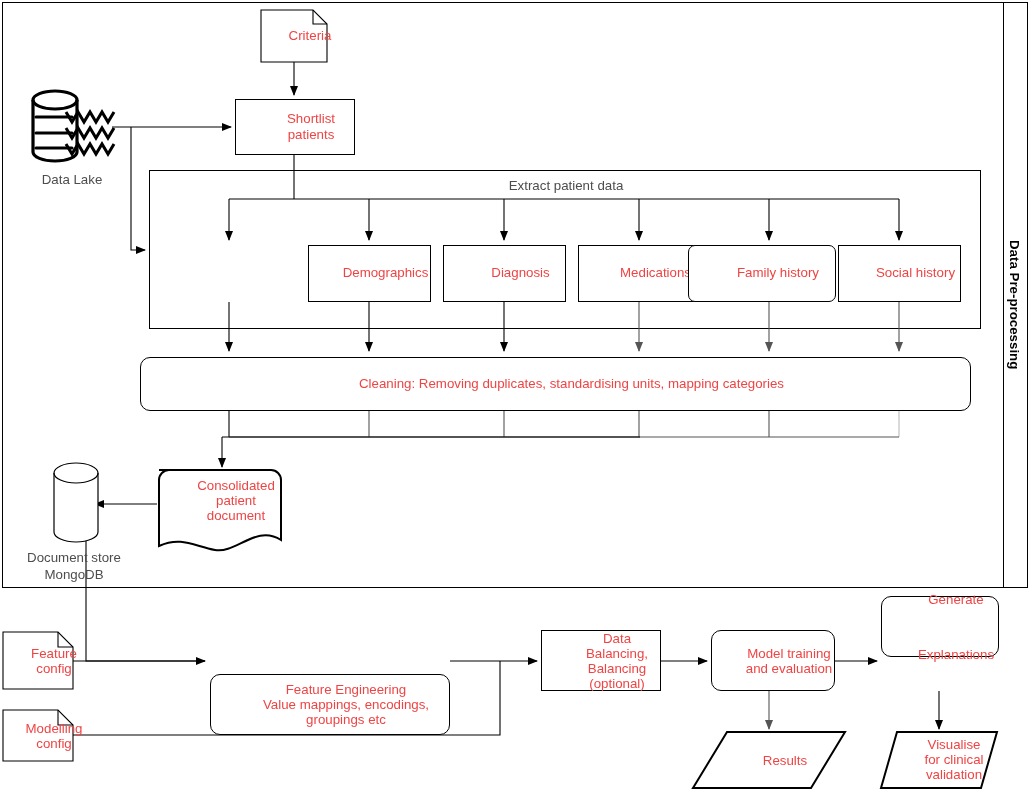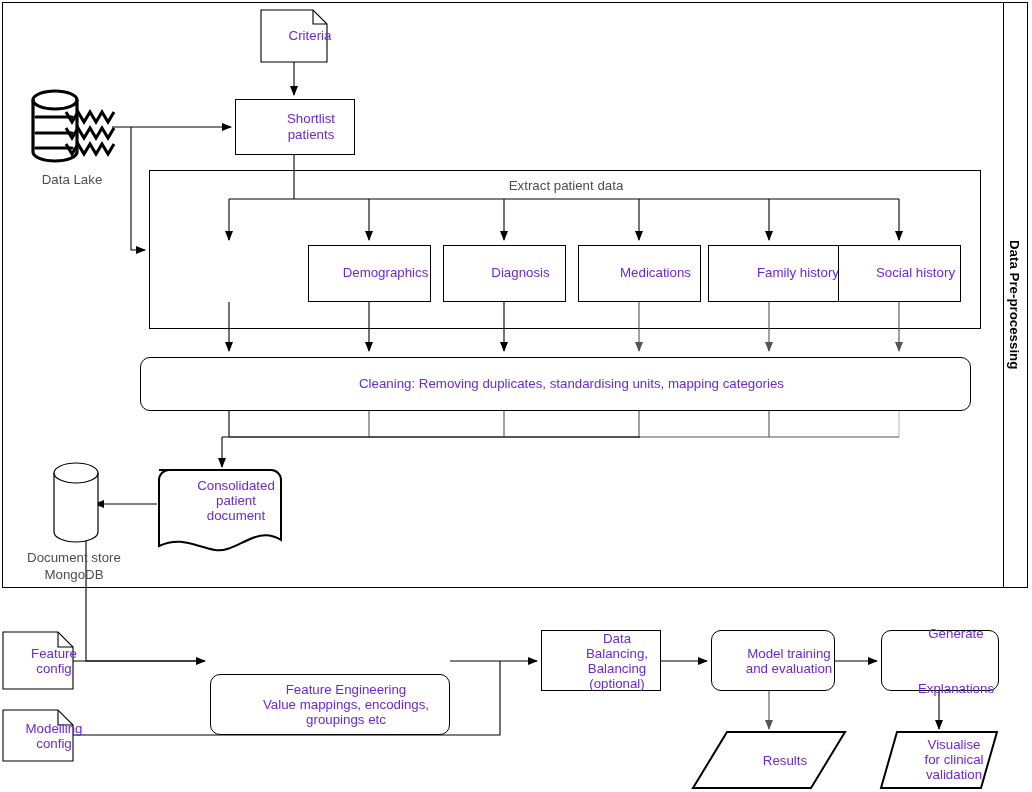--- a/index.html
+++ b/index.html
@@ -1,20 +1,20 @@
 <!DOCTYPE html>
 <html><head>
 <meta charset="utf-8">
 <title>Data Pre-processing Pipeline Diagram</title>
 <style>
   html,body{margin:0;padding:0;background:#ffffff;}
   body{font-family:"Liberation Sans","DejaVu Sans",sans-serif;}
   #canvas{position:relative;width:1032px;height:792px;background:#fff;overflow:hidden;}
   svg.layer{position:absolute;left:0;top:0;width:1032px;height:792px;pointer-events:none;}
-  .node{position:absolute;box-sizing:border-box;display:flex;align-items:center;justify-content:center;text-align:center;color:#6d28d9;padding-left:32px;}
+  .node{position:absolute;box-sizing:border-box;display:flex;align-items:center;justify-content:center;text-align:center;color:#ef4444;padding-left:32px;}
   .rect{border:1px solid #000;background:#fff;}
   .round{border:1px solid #000;background:#fff;border-radius:10px;}
   .lbl{position:absolute;color:#4d4d4d;text-align:center;}
   .containerbox{position:absolute;border:1px solid #000;background:transparent;box-sizing:border-box;}
   .outerbox{position:absolute;border:1px solid #000;background:transparent;box-sizing:border-box;}
   .vlabel{position:absolute;font-weight:bold;color:#000;white-space:nowrap;
           transform-origin:0 0;}
   .fs13{font-size:13.3px;}
   .nodetext{line-height:1.22;padding:0 4px;}
 </style>
@@ -150,21 +150,21 @@
 
   <div class="node rect fs13" style="left:308px;top:245px;width:123px;height:57px;">
     <span class="nodetext">Demographics</span>
   </div>
   <div class="node rect fs13" style="left:443px;top:245px;width:123px;height:57px;">
     <span class="nodetext">Diagnosis</span>
   </div>
   <div class="node rect fs13" style="left:578px;top:245px;width:123px;height:57px;">
     <span class="nodetext">Medications</span>
   </div>
-  <div class="node rect fs13" style="left:708px;top:245px;width:148px;height:57px;">
+  <div class="node rect fs13" style="left:688px;top:245px;width:148px;height:57px;border-radius:7px;">
     <span class="nodetext">Family history</span>
   </div>
   <div class="node round fs13" style="left:140px;top:357px;width:831px;height:54px;">
     <span class="nodetext">Cleaning: Removing duplicates, standardising units, mapping categories</span>
   </div>
 
   <div class="node rect fs13" style="left:838px;top:245px;width:123px;height:57px;">
     <span class="nodetext">Social history</span>
   </div>
 
@@ -198,21 +198,21 @@
     <span>Data Balancing,</span>
     <span>Balancing</span>
     <span>(optional)</span>
   </div>
 
   <div class="node round fs13" style="left:711px;top:630px;width:124px;height:61px;flex-direction:column;">
     <span>Model training</span>
     <span>and evaluation</span>
   </div>
 
-  <div class="node round fs13" style="left:881px;top:630px;width:118px;height:61px;flex-direction:column;gap:40px;">
+  <div class="node round fs13" style="left:881px;top:596px;width:118px;height:61px;flex-direction:column;gap:40px;">
     <span>Generate</span>
     <span>Explanations</span>
   </div>
 
   <div class="node fs13" style="left:700px;top:734px;width:138px;height:54px;">
     <span class="nodetext">Results</span>
   </div>
 
   <div class="node fs13" style="left:885px;top:730px;width:106px;height:58px;flex-direction:column;">
     <span>Visualise</span>

